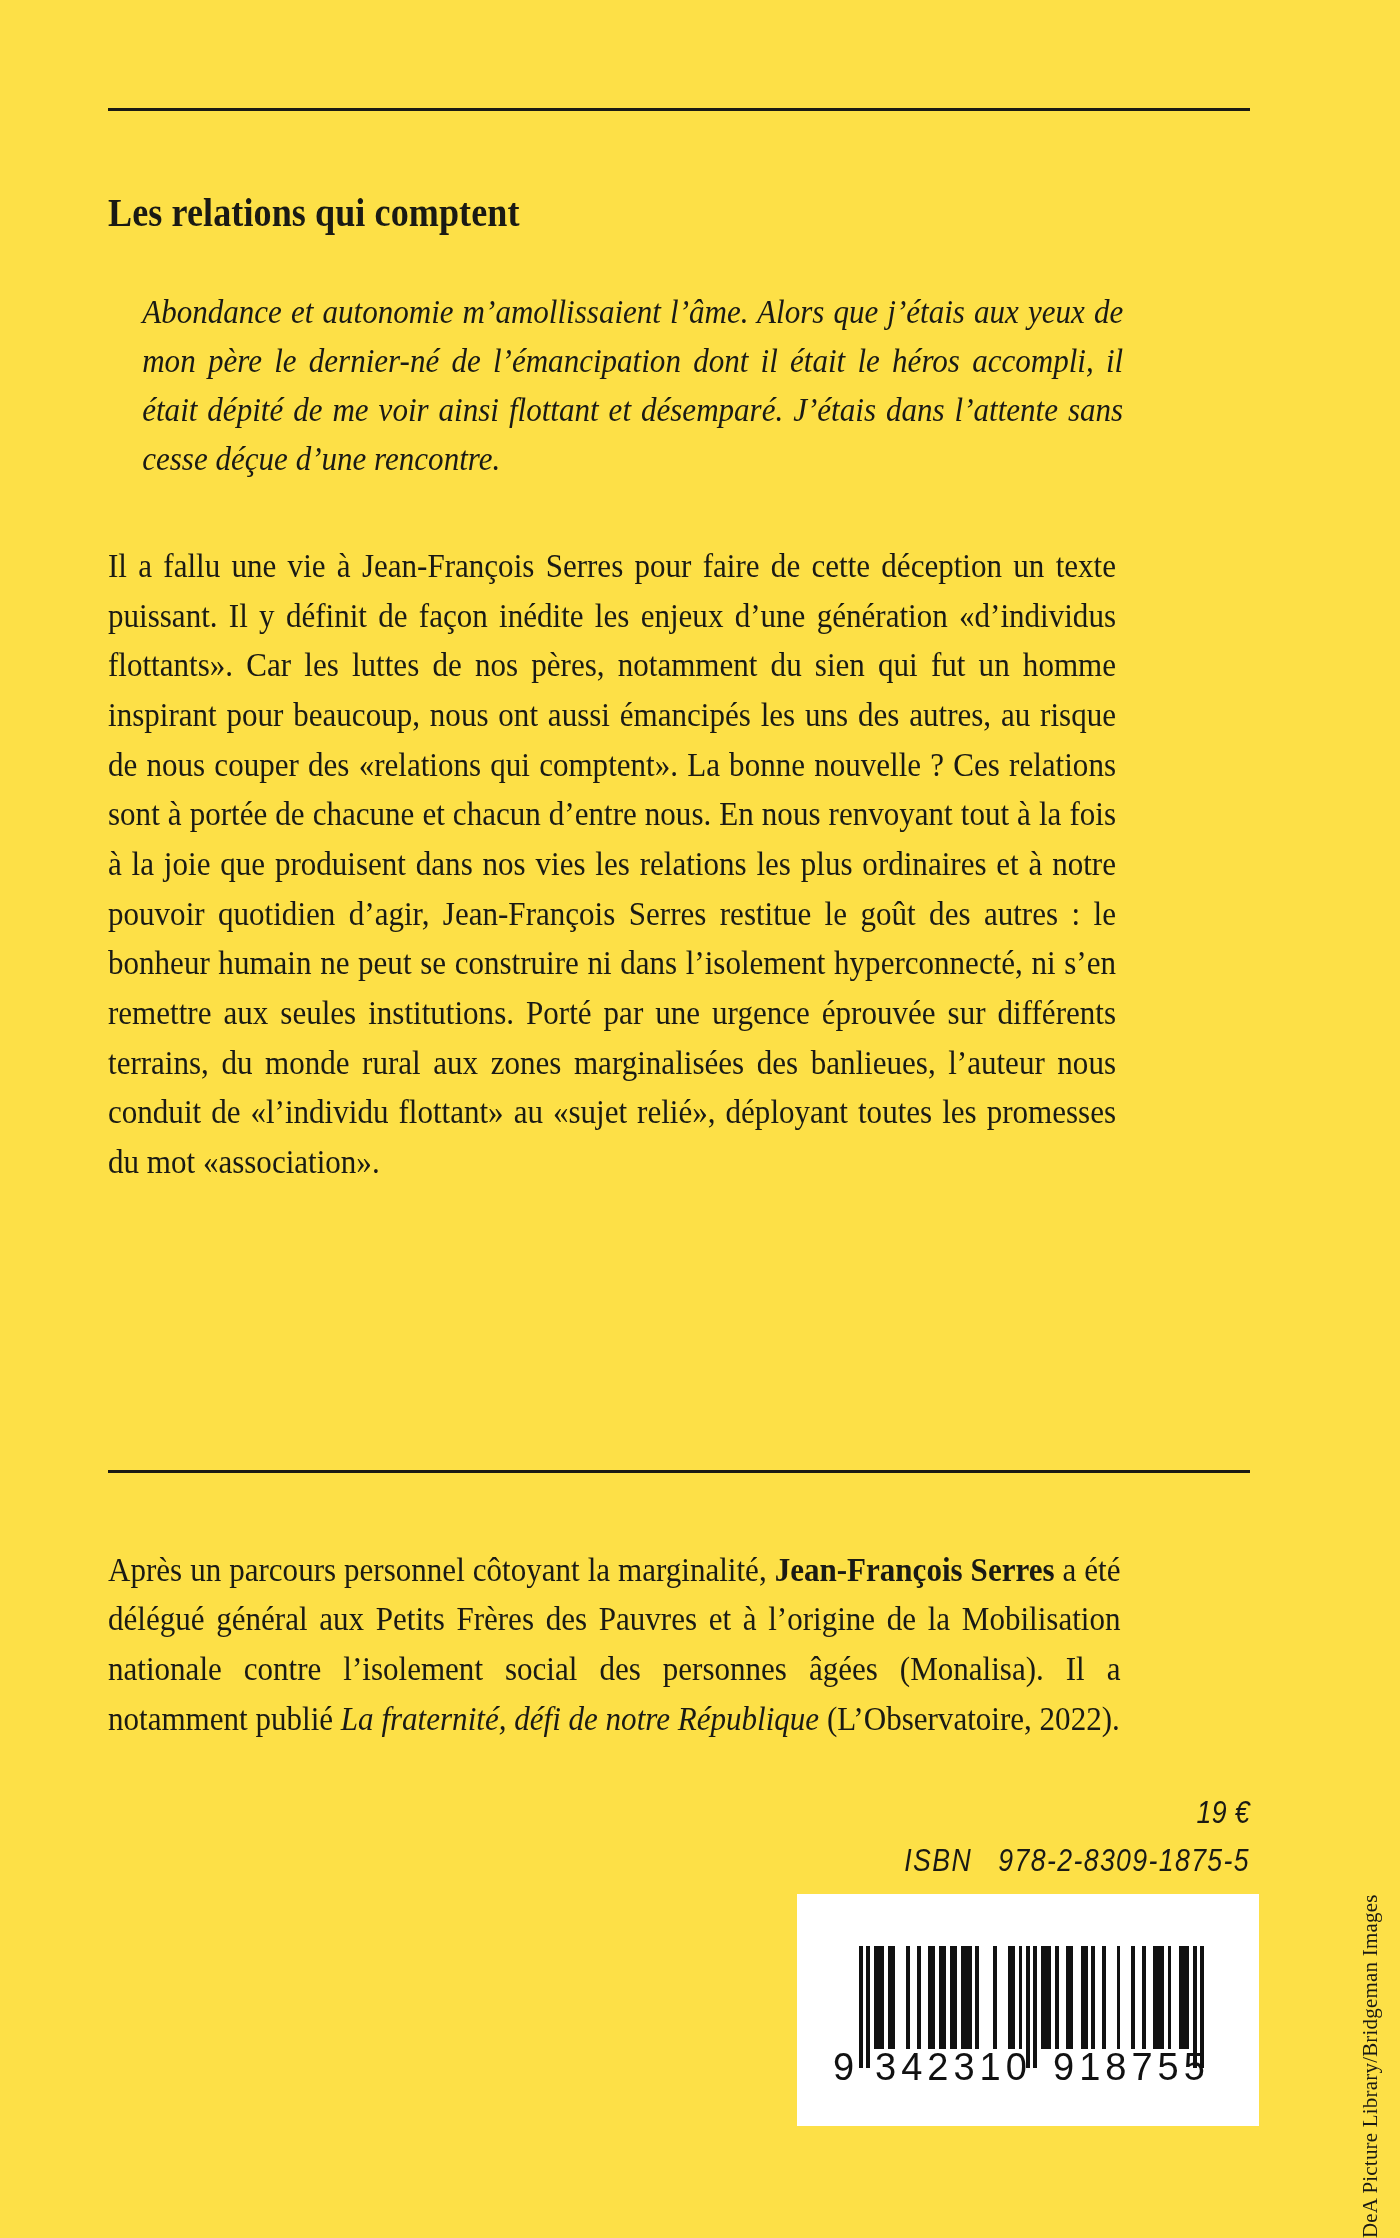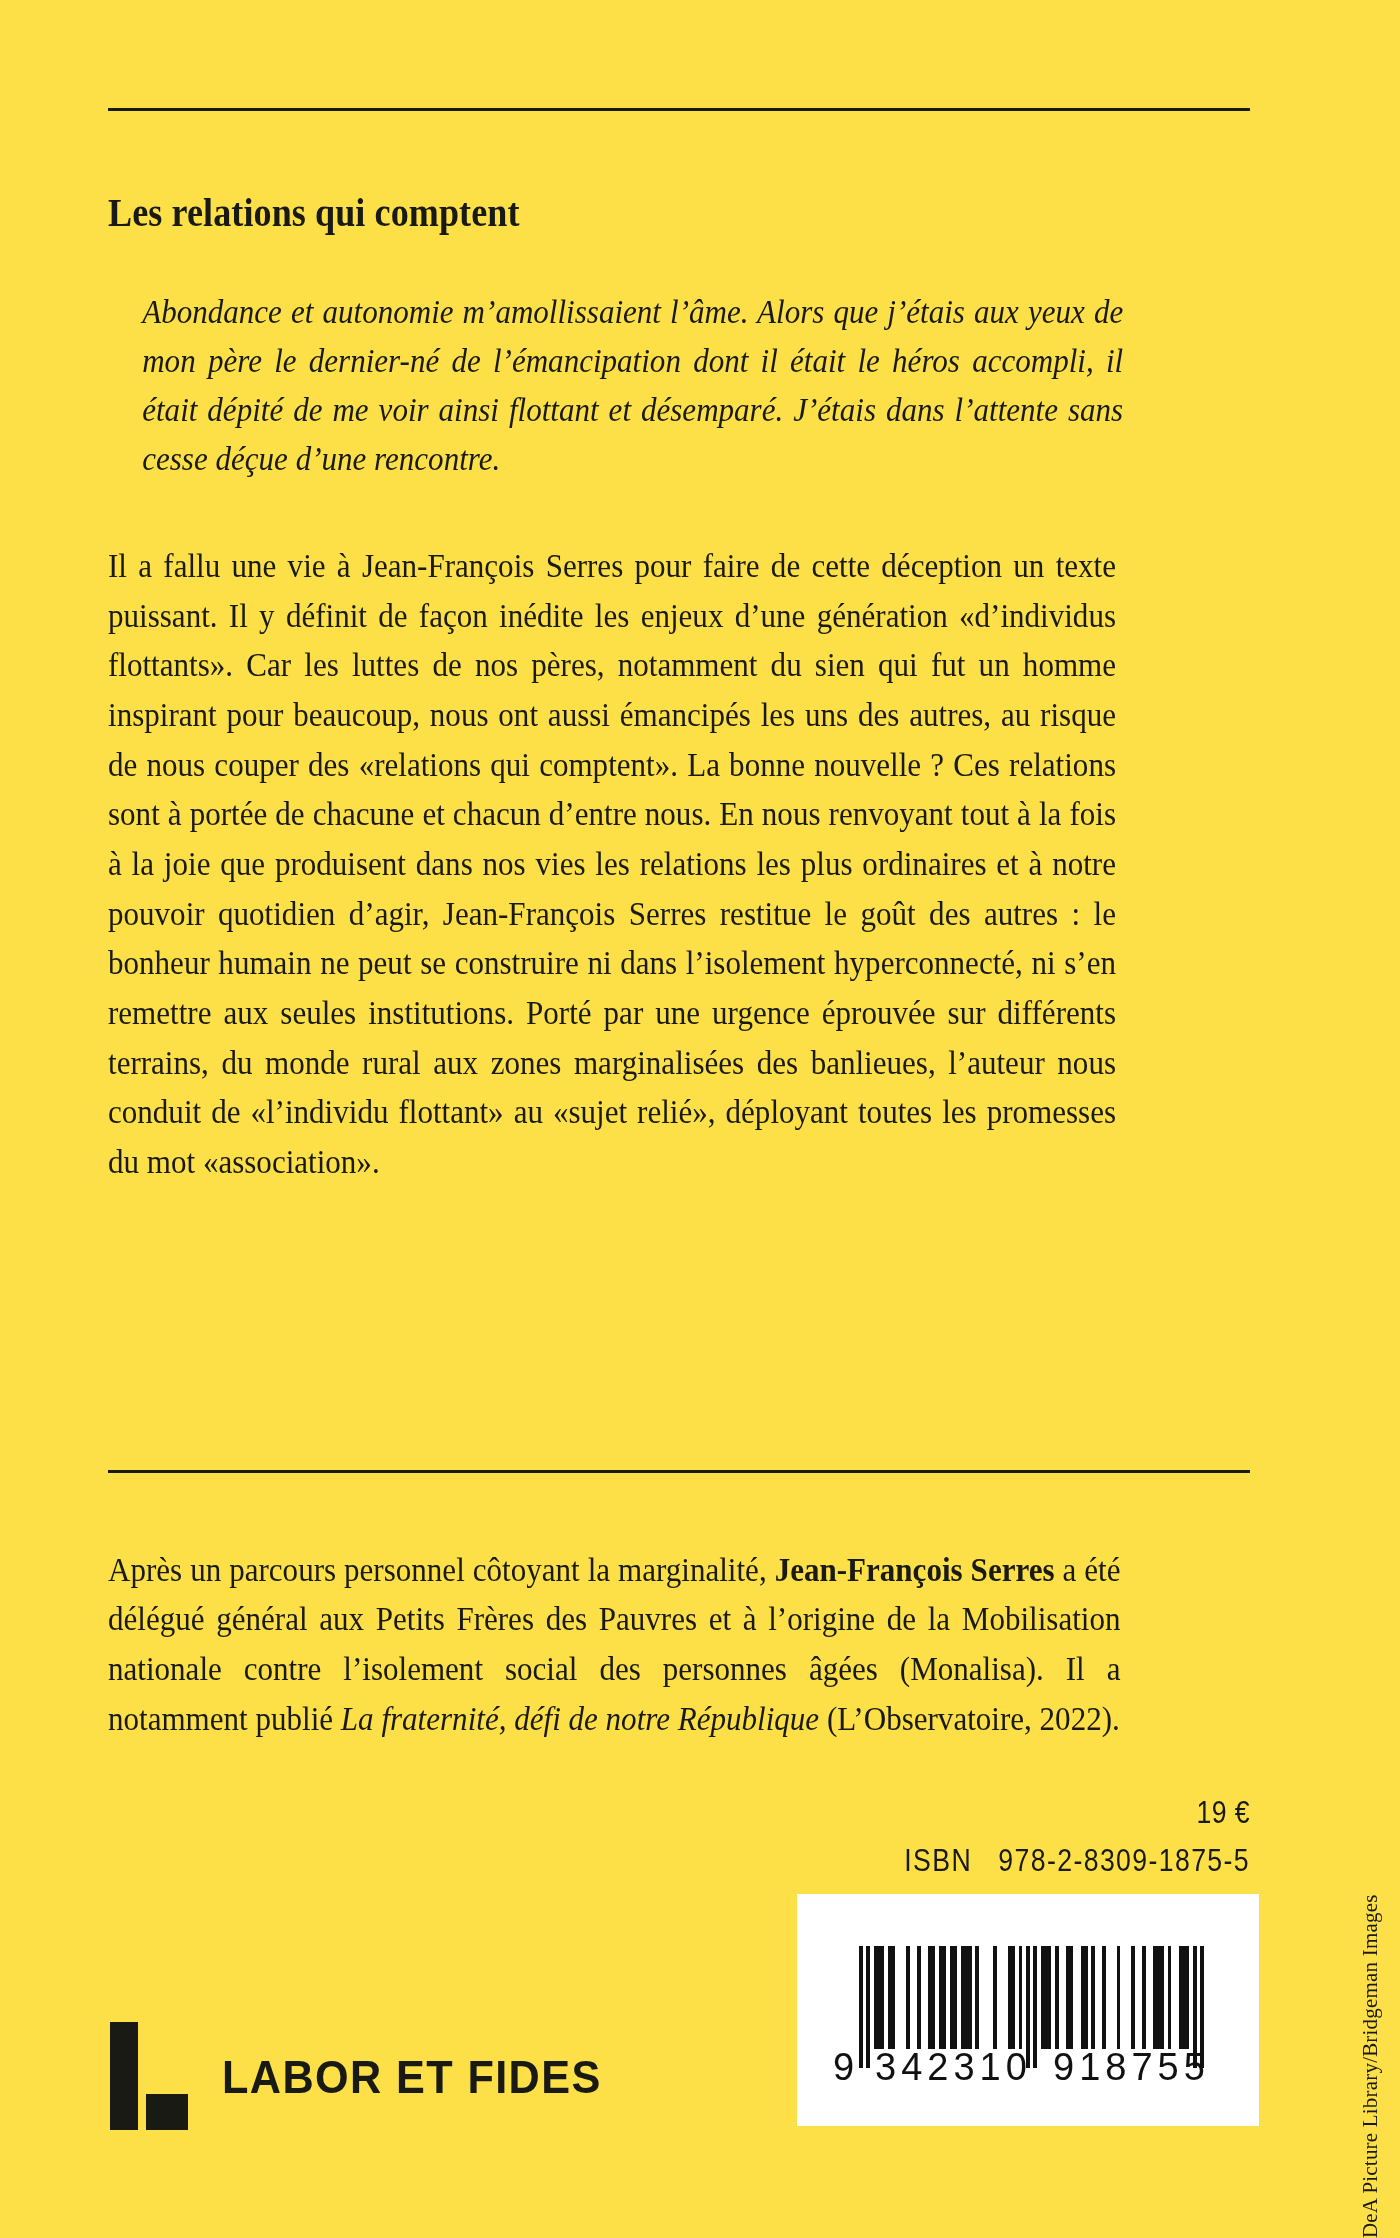--- a/index.html
+++ b/index.html
@@ -97,20 +97,21 @@
   .bio b { font-weight: bold; }
   .bio i { font-style: italic; }
 
   
   .price-block {
     position: absolute;
     right: 150px;
     top: 1795px;
     text-align: right;
     font-family: "Liberation Sans", "DejaVu Sans", sans-serif;
+    font-style: italic;
   }
   .price {
     font-size: 31px;
     letter-spacing: 0.5px;
     transform: scaleX(0.86);
     transform-origin: right center;
     display: block;
     margin-bottom: 12px;
   }
   .isbn {
@@ -272,24 +273,16 @@
         <div class="bar guard" style="left: 96.8421%; width: 1.05263%;"></div>
         <div class="bar guard" style="left: 98.9474%; width: 1.05263%;"></div>
       </div>
     <div class="barcode-digits">
       <span class="bc-lead">9</span>
       <span class="bc-left">342310</span>
       <span class="bc-right">918755</span>
     </div>
   </div>
 
-  <div class="logo">
-    <div class="logo-mark">
-      <div class="lm-bar"></div>
-      <div class="lm-top"></div>
-      <div class="lm-block"></div>
-    </div>
-    <div class="logo-text">LABOR ET FIDES</div>
-  </div>
 
   <div class="credit">Peintures rupestres de la Cueva de las Manos (Patagonie, Argentine) ©NPL – DeA Picture Library/Bridgeman Images</div>
 
 </div>
 
 </body></html>

